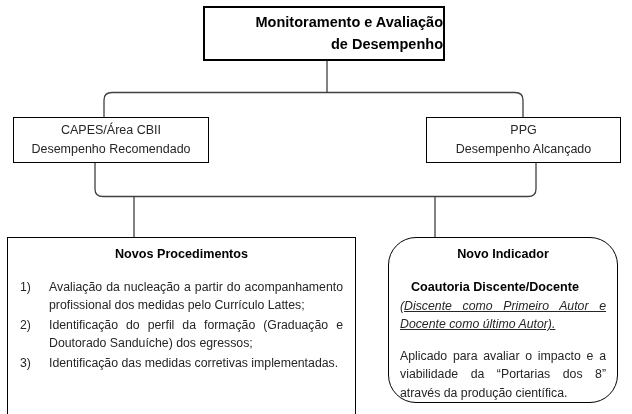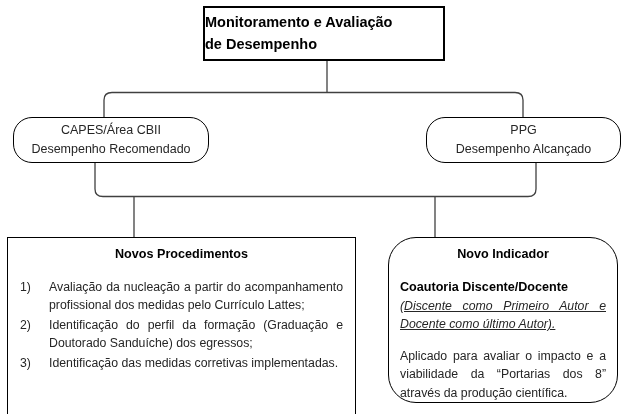--- a/index.html
+++ b/index.html
@@ -13,47 +13,46 @@
   .connectors{position:absolute;left:0;top:0;pointer-events:none;}
   .box{
     position:absolute;
     background:#ffffff;
     border:1px solid #000000;
     box-sizing:border-box;
   }
   .title-box{
     left:203px;top:6px;width:242px;height:55px;
     border-width:2px;
-    display:flex;flex-direction:column;justify-content:center;align-items:flex-start;
+    display:flex;flex-direction:column;justify-content:center;align-items:flex-end;
     font-weight:bold;font-size:14.5px;line-height:1.45;color:#000;
     text-align:center;
   }
   .mid-box{
     display:flex;flex-direction:column;justify-content:center;align-items:center;
     font-size:12.5px;line-height:1.5;color:#262626;
     text-align:center;
-    border-radius:19px;
   }
   .mid-left{left:13px;top:117px;width:196px;height:46px;}
   .mid-right{left:426px;top:117px;width:195px;height:46px;}
   .big-box{
     font-size:12.3px;line-height:1.5;color:#262626;
   }
   .bottom-left{left:7px;top:237px;width:349px;height:208px;padding:7px 12px 6px 12px;}
   .bottom-right{left:388px;top:237px;width:230px;height:166px;padding:7px 11px 6px 11px;border-radius:28px;}
   .box-heading{
     text-align:center;font-weight:bold;color:#000;
     font-size:12.6px;
     margin:0 0 4px 0;
   }
   .num-list{margin:14px 0 0 0;padding:0;list-style:none;}
   .num-list li{display:flex;margin:0 0 1px 0;}
   .num-list .num{flex:0 0 20px;padding-right:9px;text-align:left;}
   .num-list .txt{flex:1;text-align:justify;}
-  .sub-title{font-weight:bold;color:#000;margin:14px 0 0 0;font-size:12.6px;}
+  .sub-title{font-weight:bold;color:#000;margin:14px 0 0 11px;font-size:12.6px;}
   .note{font-style:italic;text-align:justify;margin:0;text-decoration:underline;}
   .body-par{text-align:justify;margin:13px 0 0 0;}
 </style>
 </head>
 <body>
 
 <div class="page">
 
   <svg class="connectors" width="632" height="414" viewBox="0 0 632 414">
 

